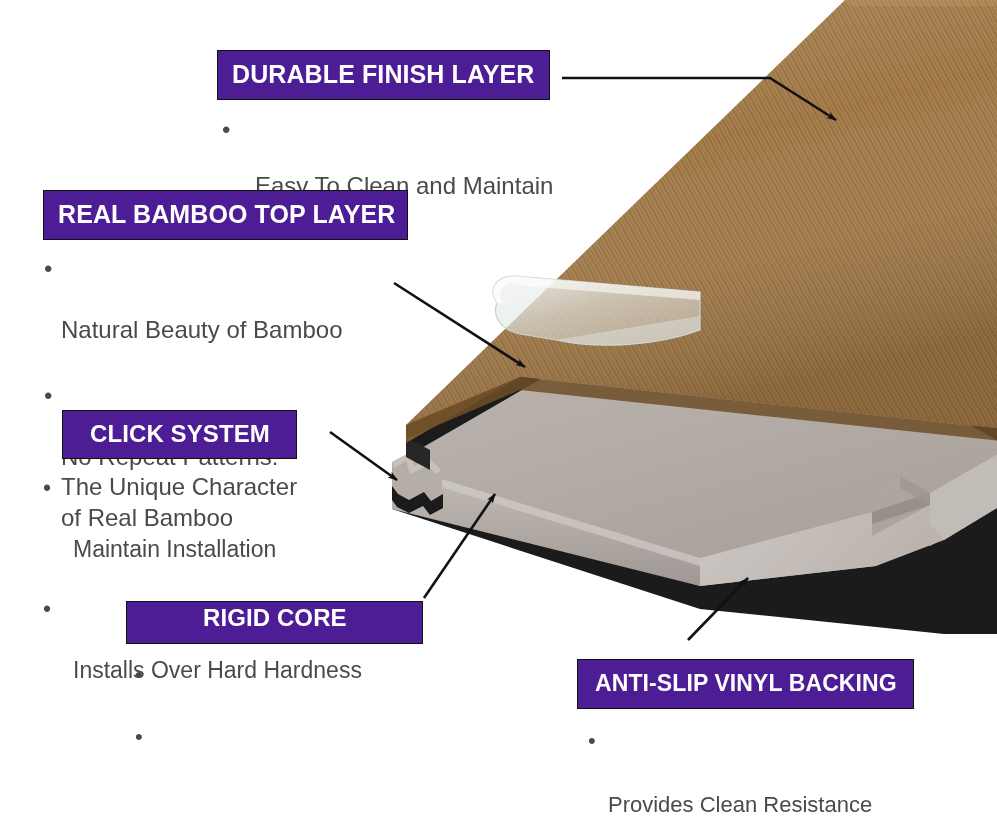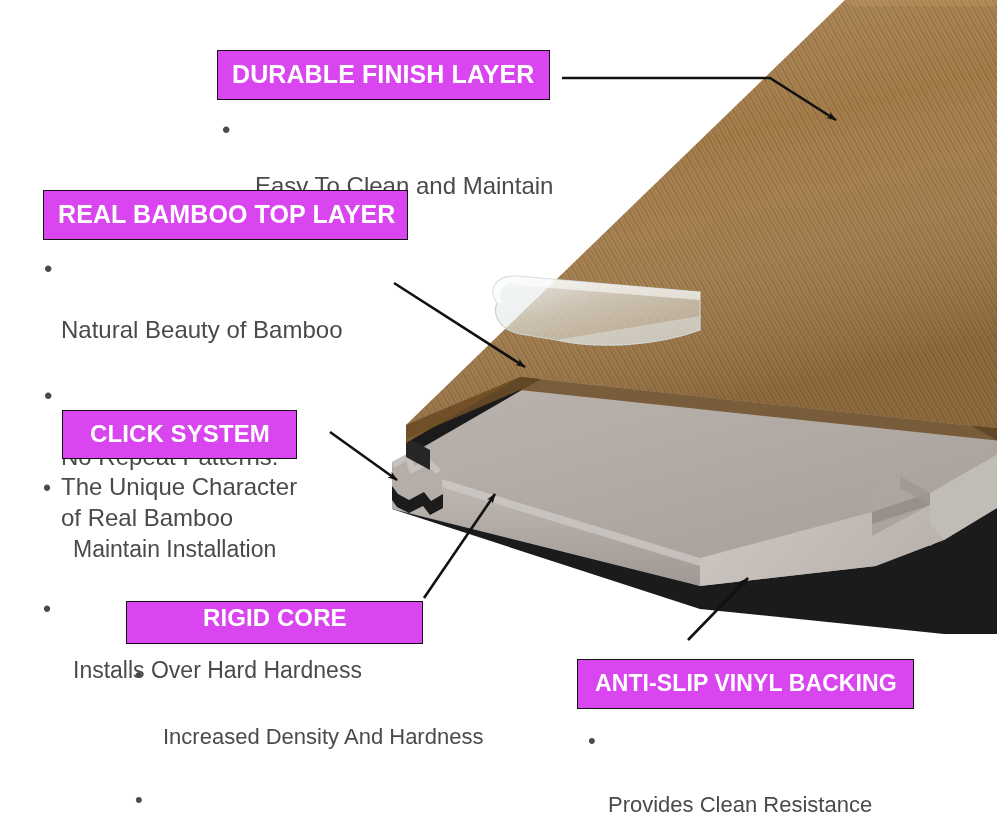--- a/index.html
+++ b/index.html
@@ -27,21 +27,21 @@
     height: 821px;
     pointer-events: none;
   }
 
   
   .callout {
     position: absolute;
   }
   .label-chip {
     display: inline-block;
-    background: #d946ef;
+    background: #4c1d95;
     color: #ffffff;
     font-weight: bold;
     letter-spacing: 0.1px;
     line-height: 1;
     white-space: nowrap;
     box-shadow: 0 0 0 1px #111111;
   }
   .bullets {
     margin: 0;
     padding: 0;
@@ -288,21 +288,20 @@
         <span class="btext">Installs Over Hard Hardness</span>
       </li>
     </ul>
   </div>
 
   <div class="callout" id="callout-rigid-core">
     <div class="label-chip">RIGID CORE</div>
     <ul class="bullets">
       <li>
         <span class="dot">•</span>
-        <span class="btext">Increased Density And Hardness</span>
       </li>
       <li>
         <span class="dot">•</span>
         
       </li>
     </ul>
   </div>
 
   <div class="callout" id="callout-anti-slip">
     <div class="label-chip">ANTI-SLIP VINYL BACKING</div>

